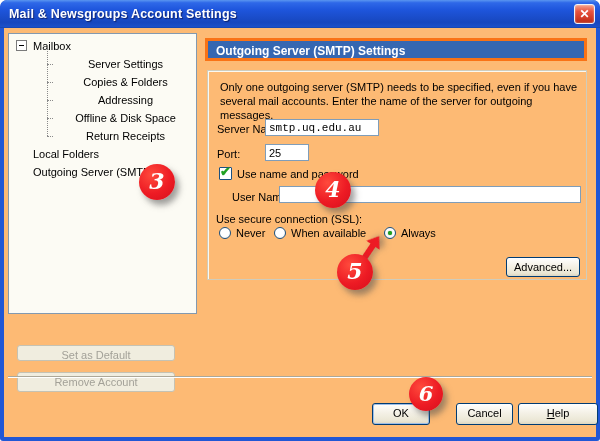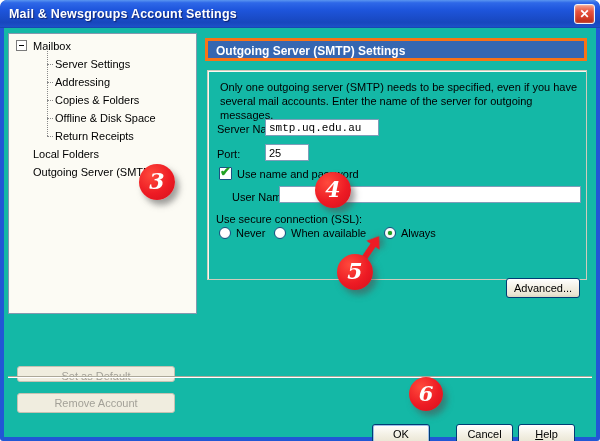--- a/index.html
+++ b/index.html
@@ -31,37 +31,37 @@
     position:absolute; top:4px; right:5px; width:21px; height:20px;
     border:1px solid #F0F3FA; border-radius:3px;
     background:linear-gradient(180deg,#F3A28B 0%,#E8543F 35%,#D03A24 75%,#B52A16 100%);
     color:#fff; font-weight:bold; font-size:12px; line-height:18px; text-align:center;
     box-shadow:inset 0 0 2px rgba(255,255,255,.6);
     cursor:default;
   }
   
   .client {
     position:absolute; top:28px; left:4px; right:4px; bottom:4px;
-    background:#14b8a6;
+    background:#fdba74;
     padding-left:24px;
   }
   
   .tree-panel {
     position:absolute; left:4px; top:5px; width:189px; height:281px;
     background:#FCFBF4;
     border:1px solid #8399AF;
     padding-top:3px;
     overflow:hidden;
   }
   .tree-row {
     position:relative; height:18px; line-height:18px;
     white-space:nowrap; cursor:default;
   }
   .tree-row.lvl0 { padding-left:24px; }
-  .tree-row.lvl1 { padding-left:46px; }
+  .tree-row.lvl1 { padding-left:46px;text-align:center; }
   .expander {
     position:absolute; left:7px; top:3px; width:11px; height:11px;
     border:1px solid #7A7A7A; background:#fff;
   }
   .expander::before {
     content:''; position:absolute; left:2px; top:4px; width:5px; height:1px; background:#000;
   }
   .tree-children { position:relative; }
   .tree-children::before {
     content:''; position:absolute; left:38px; top:-6px; bottom:9px;
@@ -70,21 +70,21 @@
   .tree-row.lvl1::before {
     content:''; position:absolute; left:38px; top:9px; width:6px;
     border-top:1px dotted #8A8A8A;
   }
   
   .xp-btn {
     position:absolute; height:21px;
     border:1px solid #003C74; border-radius:3px;
     background:linear-gradient(180deg,#FFFFFF 0%,#F4F1E6 45%,#EAE6D4 85%,#DDD6C0 100%);
     font-family:"Liberation Sans", sans-serif; font-size:11px; color:#000;
-    text-align:center; line-height:19px; cursor:default;margin-top:21px;
+    text-align:center; line-height:19px; cursor:default;
   }
   .xp-btn.disabled {
     border:1px solid #C5C2B3; color:#A3A198;
     background:#F0EDDF;
   }
   #btn-add     { left:13px; top:289px; width:158px; }
   #btn-default { left:13px; top:317px; width:158px; height:16px; }
   #btn-remove  { left:13px; top:344px; width:158px; height:20px; }
   
   .panel-header {
@@ -141,21 +141,21 @@
   #radio-always{ left:176px; } #rlbl-always{ left:193px; }
   #btn-advanced { left:298px; top:186px; width:74px; height:20px; }
   
   .separator {
     position:absolute; left:4px; top:348px; width:584px; height:2px;
     border-top:1px solid #ACA899; border-bottom:1px solid #FFFFFF;
   }
   #btn-ok     { left:368px; top:375px; width:58px; height:22px;
                 box-shadow:inset 0 0 0 1px #9DBEE8; }
   #btn-cancel { left:452px; top:375px; width:57px; height:22px; }
-  #btn-help   { left:514px; top:375px; width:57px; height:22px; }
+  #btn-help   { left:514px; top:375px; width:80px; height:22px; }
   #btn-help .btn-text::first-letter { text-decoration:underline; }
   .btn-text { display:inline-block; }
   
   .balloon {
     position:absolute; width:36px; height:36px; border-radius:50%;
     background:radial-gradient(circle at 35% 30%, #FF4A3C 0%, #ED1B24 55%, #D50F1C 100%);
     box-shadow:4px 5px 6px rgba(80,80,80,.55);
     color:#fff; text-align:center;
     font-family:"DejaVu Serif", serif; font-style:italic; font-weight:bold;
     font-size:22px; line-height:35px;
@@ -189,22 +189,22 @@
 
   <div class="client">
 
     <div class="tree-panel">
       <div class="tree-row lvl0">
         <span class="expander"></span>
         <span>Mailbox</span>
       </div>
       <div class="tree-children">
         <div class="tree-row lvl1"><span>Server Settings</span></div>
+        <div class="tree-row lvl1"><span>Copies &amp; Folders</span></div>
         <div class="tree-row lvl1"><span>Addressing</span></div>
-        <div class="tree-row lvl1"><span>Copies &amp; Folders</span></div>
         <div class="tree-row lvl1"><span>Offline &amp; Disk Space</span></div>
         <div class="tree-row lvl1"><span>Return Receipts</span></div>
       </div>
       <div class="tree-row lvl0"><span>Local Folders</span></div>
       <div class="tree-row lvl0"><span>Outgoing Server (SMTP)</span></div>
     </div>
 
     <div class="xp-btn disabled" id="btn-default">Set as Default</div>
     <div class="xp-btn disabled" id="btn-remove">Remove Account</div>
 

